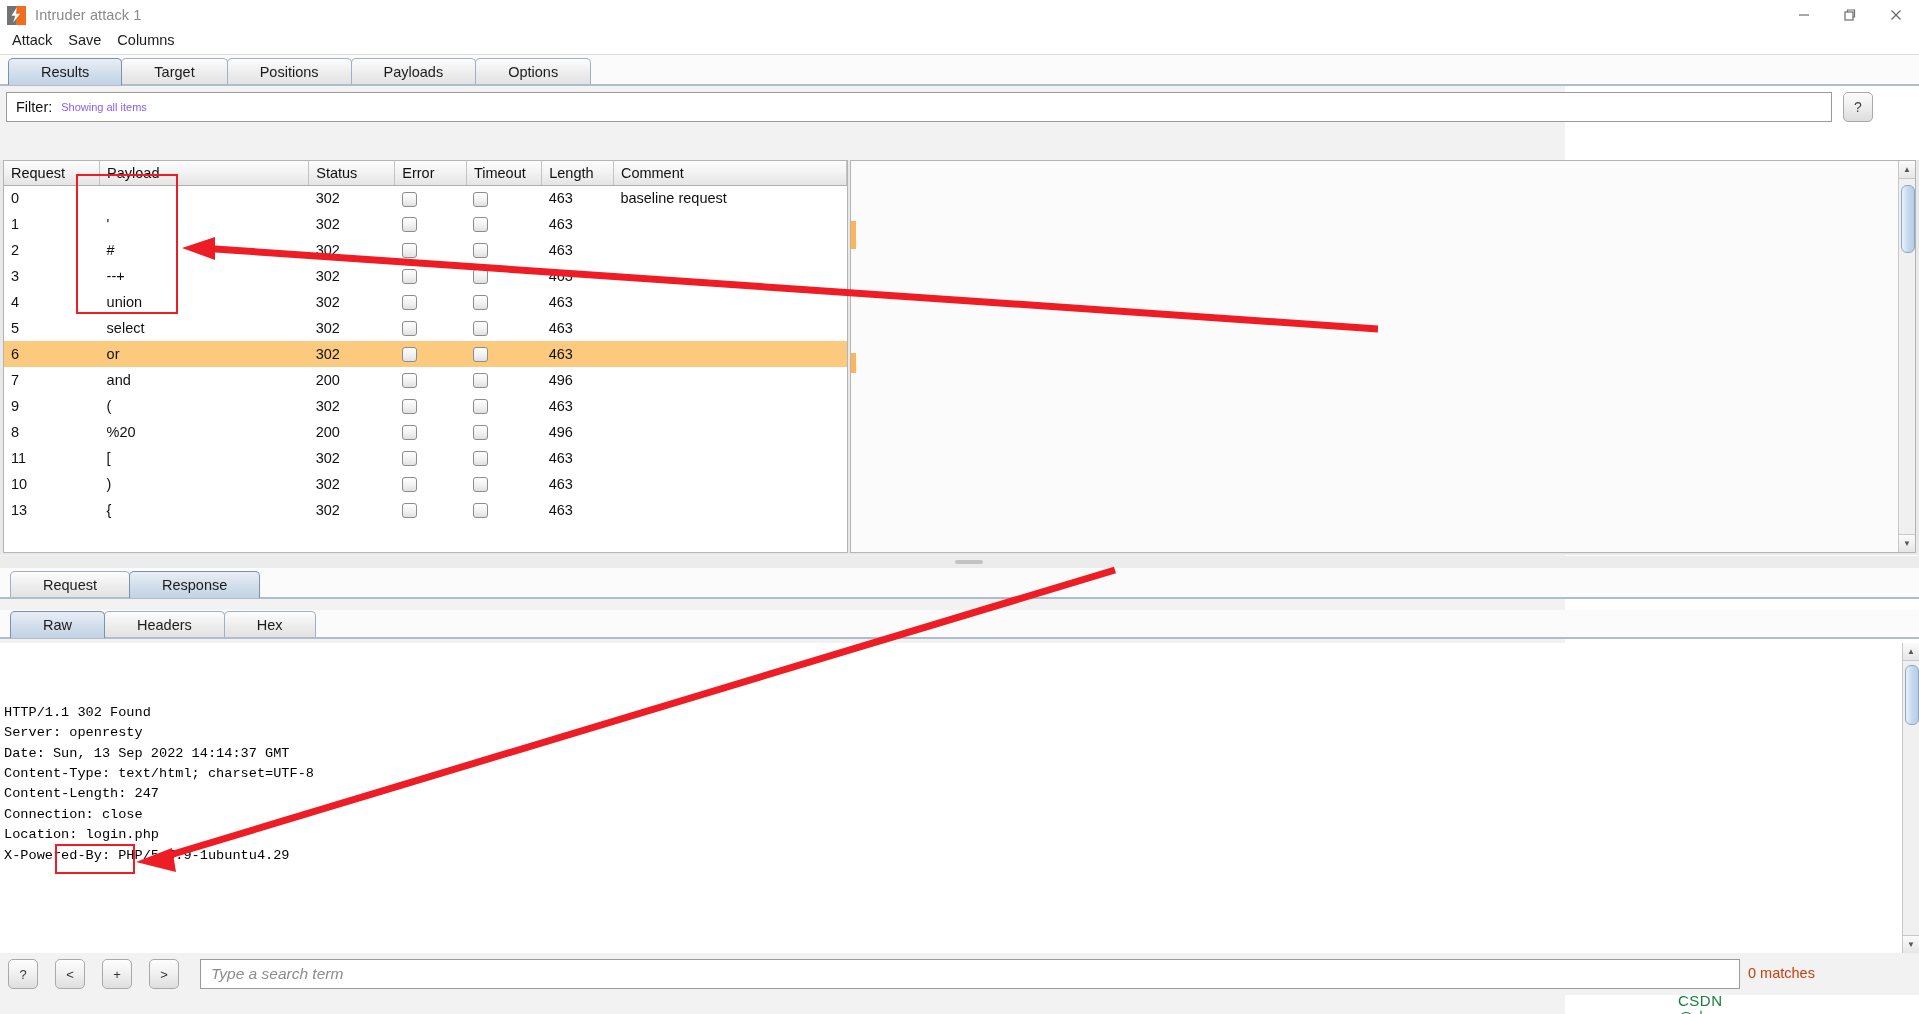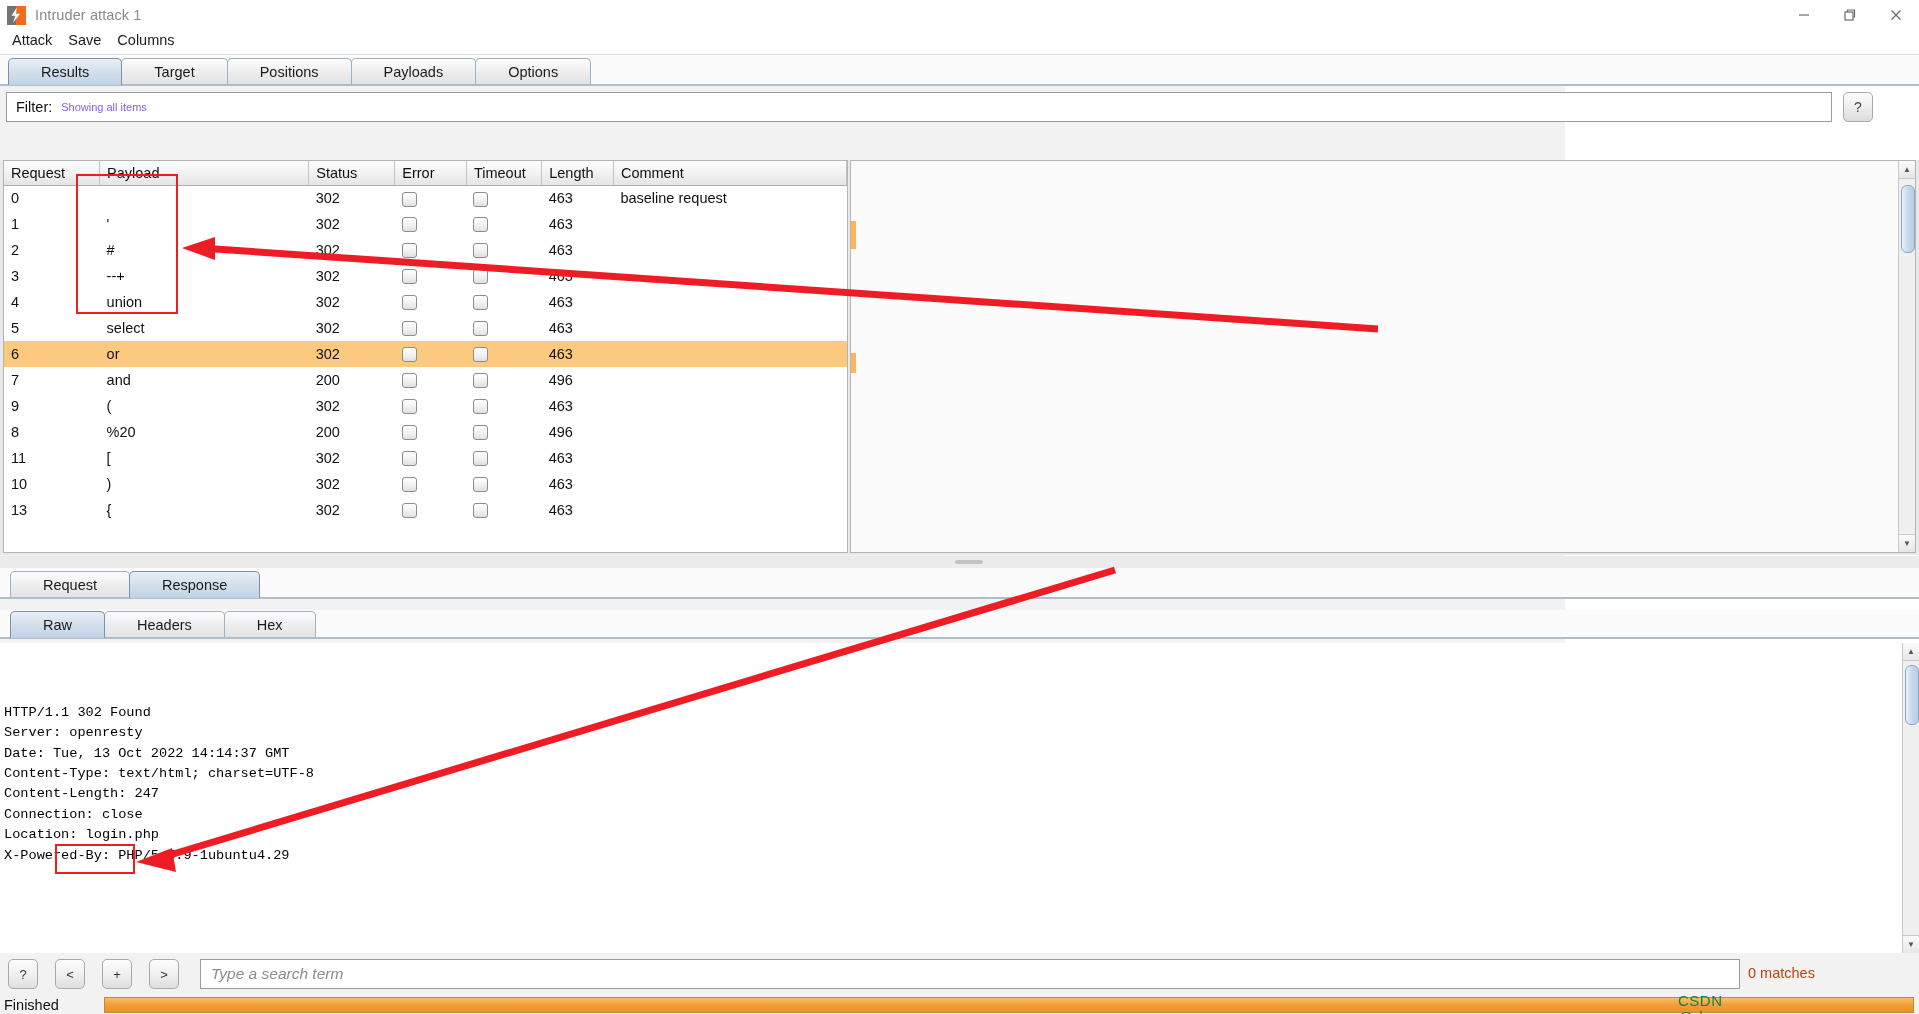--- a/index.html
+++ b/index.html
@@ -566,21 +566,21 @@
 
   <div class="rawtabs">
     <div class="tab selected">Raw</div>
     <div class="tab">Headers</div>
     <div class="tab">Hex</div>
   </div>
   <div class="rawtabs-line"></div>
 
   <div class="resp-area">
     <div class="resp-text">
-      <div id="resp-headers"><div>HTTP/1.1 302 Found</div><div>Server: openresty</div><div>Date: Tue, 13 Oct 2022 14:14:37 GMT</div><div>Content-Type: text/html; charset=UTF-8</div><div>Content-Length: 247</div><div>Connection: close</div><div>Location: login.php</div><div>X-Powered-By: PHP/5.5.9-1ubuntu4.29</div></div>
+      <div id="resp-headers"><div>HTTP/1.1 302 Found</div><div>Server: openresty</div><div>Date: Sun, 13 Sep 2022 14:14:37 GMT</div><div>Content-Type: text/html; charset=UTF-8</div><div>Content-Length: 247</div><div>Connection: close</div><div>Location: login.php</div><div>X-Powered-By: PHP/5.5.9-1ubuntu4.29</div></div>
       <div>&nbsp;</div>
       <div id="resp-body-1"></div>
       
     </div>
     <div class="resp-vscroll">
       <div class="arrow">▲</div>
       <div class="thumb"></div>
       <div class="arrow bot">▼</div>
     </div>
   </div>
@@ -589,26 +589,20 @@
     <div class="fbtn" style="left:8px;">?</div>
     <div class="fbtn" style="left:55px;">&lt;</div>
     <div class="fbtn" style="left:102px;">+</div>
     <div class="fbtn" style="left:149px;">&gt;</div>
     <div class="search-input">Type a search term</div>
     <div class="matches">0 matches</div>
   </div>
 
   <div class="watermark">CSDN @山川绿水</div>
 
-  <div class="statusbar">
-    <div class="status-text">Finished</div>
-    <div class="progress-outer">
-      <div class="progress-inner" id="progress-inner" style="width: 100%;"></div>
-    </div>
-  </div>
 
   <svg class="anno-svg">
     <line x1="1378" y1="329" x2="200" y2="248" stroke="#ee1c25" stroke-width="7"></line>
     <polygon points="182,248 215,237 215,260" fill="#ee1c25"></polygon>
     <line x1="1115" y1="570" x2="160" y2="858" stroke="#ee1c25" stroke-width="7"></line>
     <polygon points="136,862 172,848 176,872" fill="#ee1c25"></polygon>
   </svg>
   <div class="anno box-payload"></div>
   <div class="anno box-success"></div>
 

